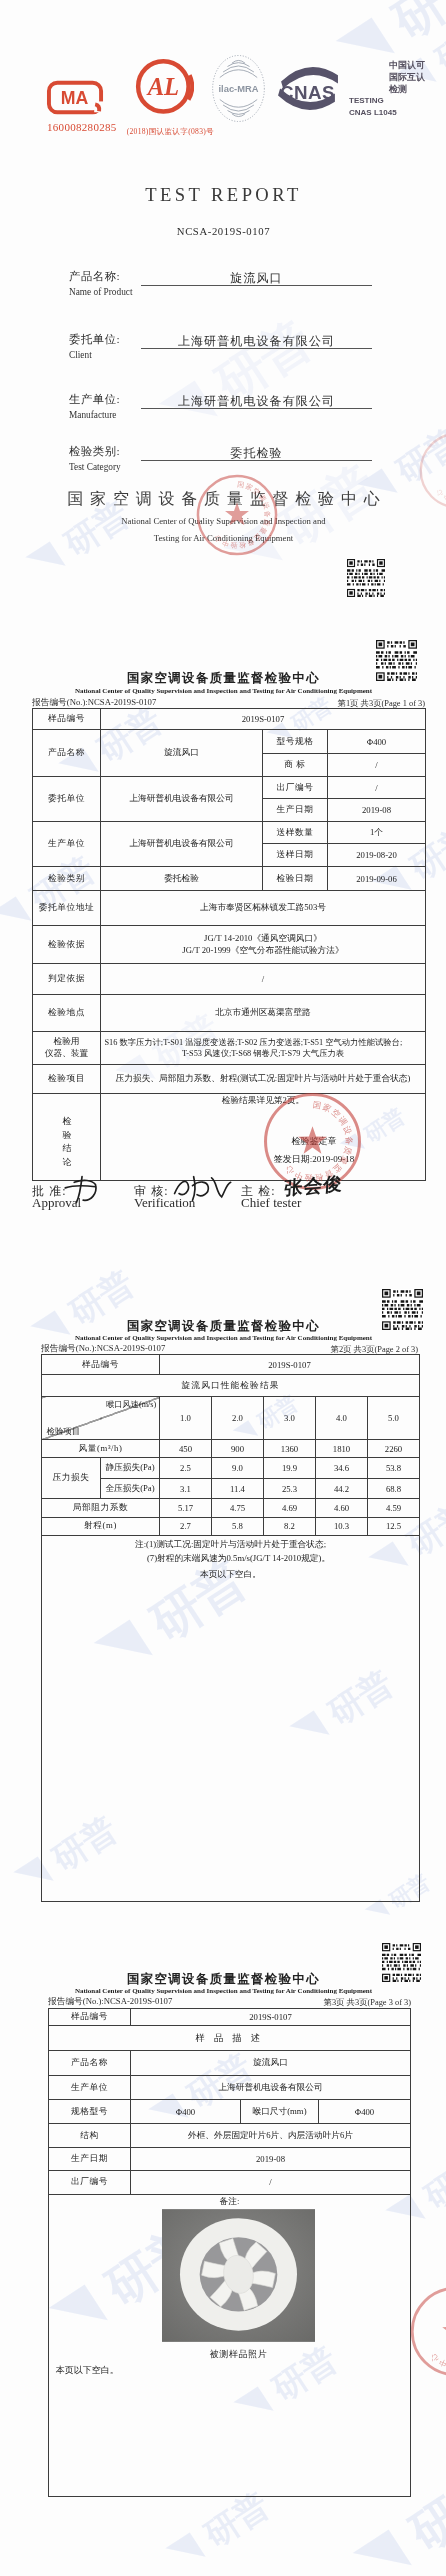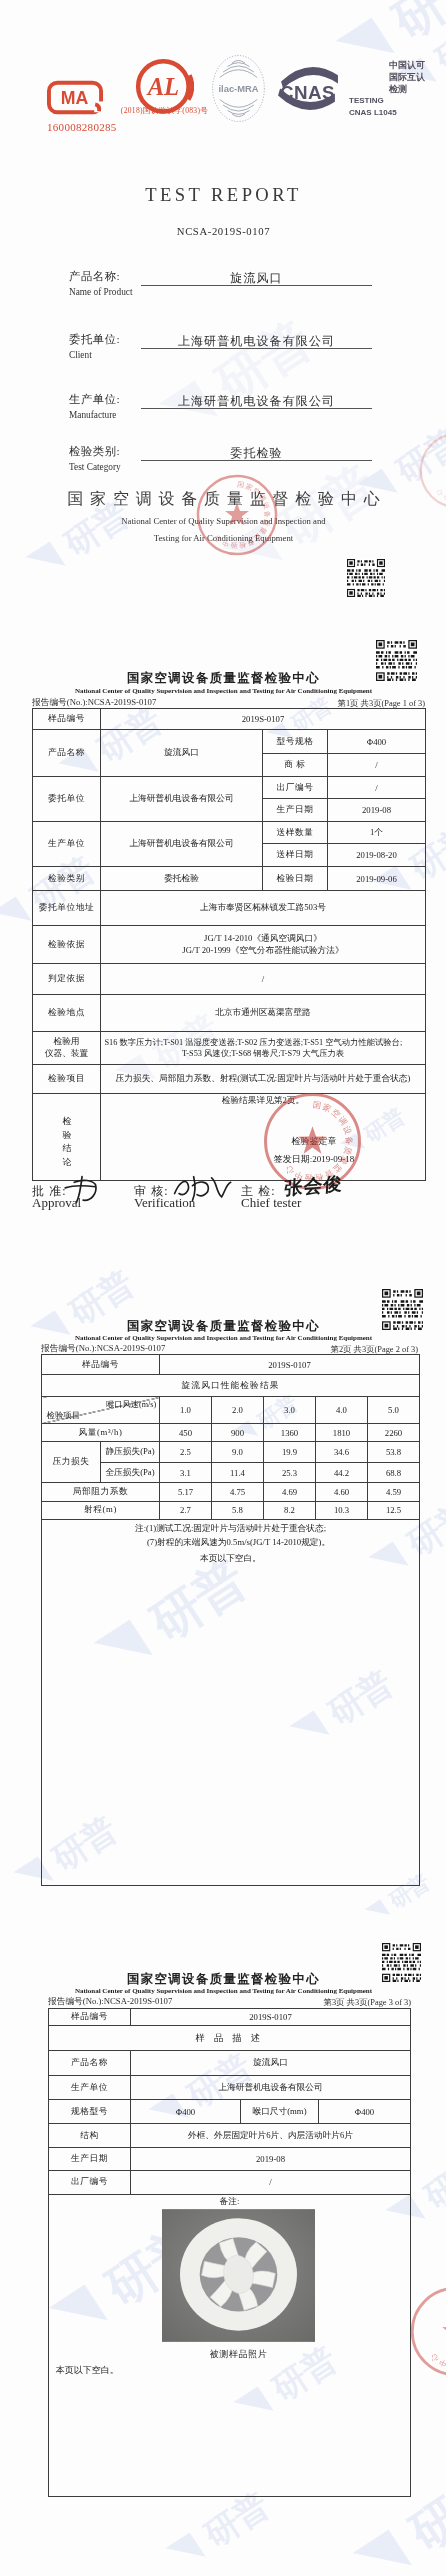--- a/index.html
+++ b/index.html
@@ -143,21 +143,21 @@
     <path d="M100 50 q10 2 8 14" fill="none" stroke="#d84a33" stroke-width="8"></path>
     <text x="58" y="49" text-anchor="middle" font-size="36" font-weight="bold" fill="#d84a33" font-family="Liberation Sans,sans-serif">MA</text>
   </svg>
   <div class="logo-num" style="left:47px;top:121px;width:60px;text-align:center">160008280285</div>
 
   <svg class="abs" style="left:135px;top:55px;z-index:2" width="59" height="65" viewBox="0 0 104 116">
     <circle cx="50" cy="56" r="45" fill="none" stroke="#d84a33" stroke-width="8"></circle>
     <path d="M97 36 a48 48 0 0 1 -2 44" fill="none" stroke="#d84a33" stroke-width="7"></path>
     <text x="50" y="72" text-anchor="middle" font-size="44" font-weight="bold" font-style="italic" fill="#d84a33" font-family="Liberation Serif,serif">AL</text>
   </svg>
-  <div class="logo-num" style="left:115px;top:106px;width:99px;text-align:center;font-size:7.6px">(2018)国认监认字(083)号</div>
+  <div class="logo-num" style="left:115px;top:127px;width:99px;text-align:right;font-size:7.6px">(2018)国认监认字(083)号</div>
 
   <svg class="abs" style="left:211px;top:53px;z-index:2" width="55" height="71" viewBox="0 0 100 128">
     <ellipse cx="50" cy="64" rx="47" ry="60" fill="none" stroke="#9aa2ad" stroke-width="1.6" stroke-dasharray="2 3"></ellipse>
     <g fill="none" stroke="#9aa2ad" stroke-width="1.6">
       <path d="M16 44 Q50 16 84 44"></path>
         <path d="M22 34 Q50 12 78 34"></path>
         <path d="M30 24 Q50 10 70 24"></path>
       <path d="M38 18 Q50 8 62 18"></path>
       <path d="M16 84 Q50 112 84 84"></path>
         <path d="M22 94 Q50 116 78 94"></path>
@@ -368,21 +368,21 @@
         <col style="width:52px">
       </colgroup>
     <tbody>
         <tr style="height:20px">
       <td colspan="2" class="lab">样品编号</td>
       <td colspan="5">2019S-0107</td>
     </tr>
     <tr style="height:22px">
       <td colspan="7" style="letter-spacing:1.1px">旋流风口性能检验结果</td>
     </tr>
-    <tr style="height:27px">
+    <tr style="height:43px">
       <td colspan="2" class="diag">
         <span class="diag-top">喉口风速(m/s)</span>
         <span class="diag-bot">检验项目</span>
       </td>
       <td>1.0</td>
       <td>2.0</td>
       <td>3.0</td>
       <td>4.0</td>
       <td>5.0</td>
     </tr>

